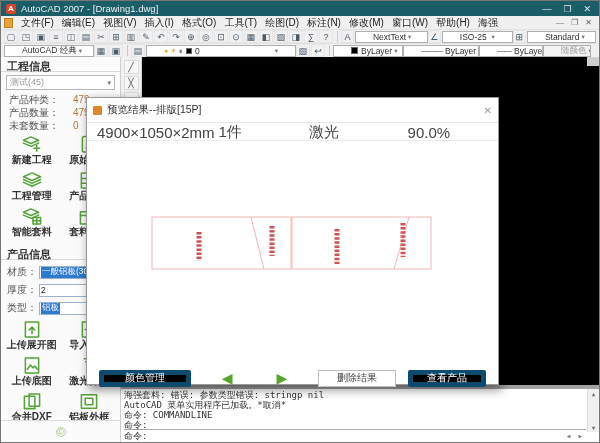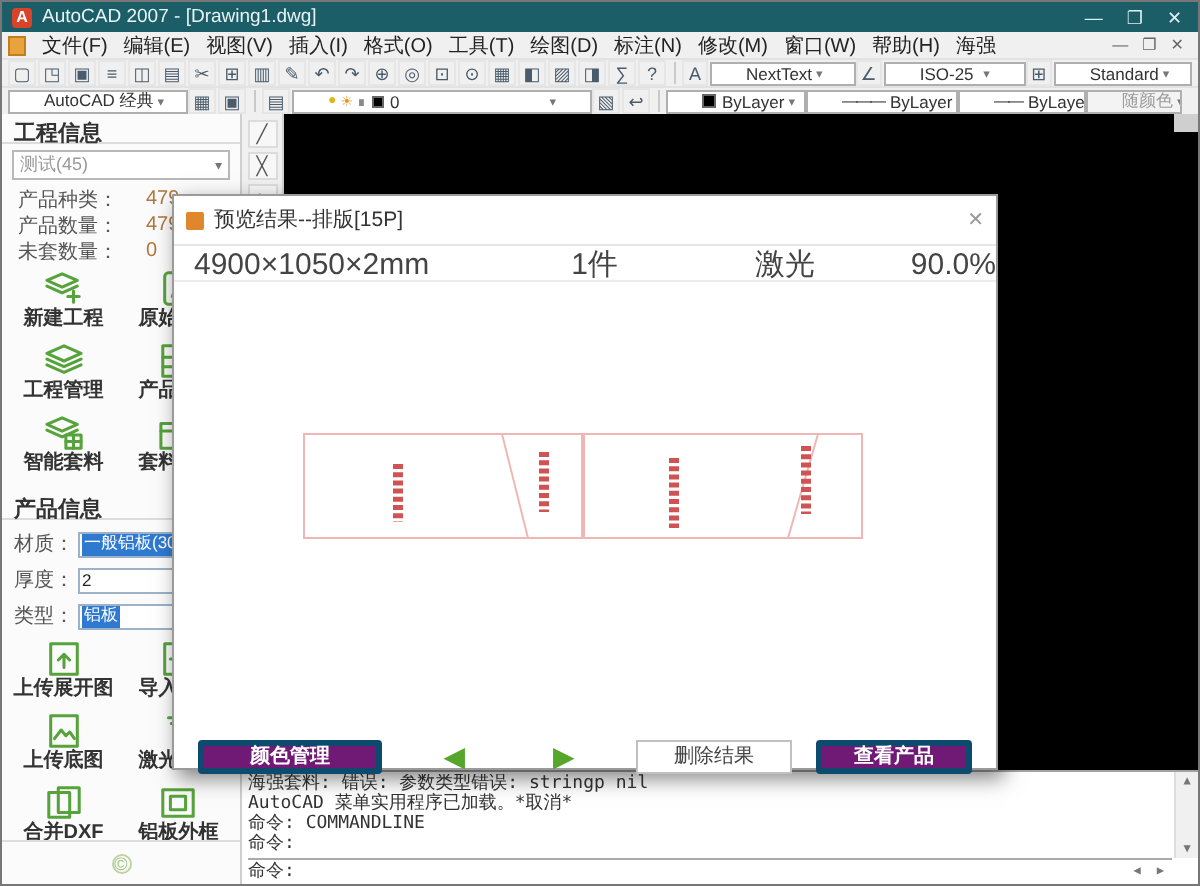--- a/index.html
+++ b/index.html
@@ -66,48 +66,48 @@
   .drawstrip { position:absolute; left:0; top:0; width:21px; bottom:57px; background:#f0f0f0;
                border-right:1px solid #d2d2d2; display:flex; flex-direction:column; align-items:center;
                padding-top:3px; gap:2px; }
   .dbtn { width:15px; height:14px; font-size:9px; color:#555; display:flex; align-items:center;
           justify-content:center; border:1px solid #dcdcdc; background:#f7f7f7; }
   .canvas { position:absolute; left:21px; top:0; right:0; bottom:57px; background:#000; }
   .canvas-corner { position:absolute; top:0; right:0; width:12px; height:9px; background:#cfcfcf; }
 
   
   .cmdwin { position:absolute; left:0; right:0; bottom:0; height:57px; background:#fff;
-            border-top:1px solid #a3a3a3; font-family:"DejaVu Sans Mono",monospace; font-size:9px; color:#333; }
+            border-top:4px solid #a3a3a3; font-family:"DejaVu Sans Mono",monospace; font-size:9px; color:#333; }
   .cmd-history { position:absolute; left:3px; top:1px; right:13px; height:41px; overflow:hidden; }
   .cmd-line { line-height:10px; white-space:nowrap; }
   .cmd-vscroll { position:absolute; right:0; top:0; width:12px; height:43px; background:#f0f0f0;
                  border-left:1px solid #ddd; display:flex; flex-direction:column; justify-content:space-between;
                  align-items:center; font-size:6px; color:#777; padding:1px 0; }
   .cmd-prompt { position:absolute; left:3px; right:13px; bottom:0; height:13px; border-top:1px solid #aaa;
                 line-height:12px; display:flex; align-items:center; }
   .cmd-hscroll { margin-left:auto; font-size:6px; color:#777; display:flex; gap:8px; padding-right:4px; }
 
   
   .dialog { position:absolute; left:85px; top:96px; width:413px; height:288px; background:#fff;
             border:1px solid #9a9a9a; box-shadow:3px 4px 10px rgba(0,0,0,.5); z-index:50; }
   .dlg-title { height:17px; display:flex; align-items:center; padding:12px 6px;
                border-bottom:1px solid #e6e6e6; font-size:10.5px; color:#333; }
   .dlg-icon { width:9px; height:9px; background:#e0862d; margin-right:5px; border-radius:1px; flex:none; }
   .dlg-close { margin-left:auto; color:#999; font-size:10px; cursor:pointer; }
   .dlg-info { height:18px; display:grid; grid-template-columns:32% 22% 24% 22%; align-items:center;
               border-bottom:1px solid #ececec; font-size:15px; color:#444; }
   .dlg-info .c0 { padding-left:10px; }
-  .dlg-info .cc { text-align:right; }
+  .dlg-info .cc { text-align:left; }
   .dlg-body { position:relative; height:253px; }
   .preview-svg { position:absolute; left:64px; top:74px; }
   .dlg-footer { position:absolute; left:0; right:0; bottom:7px; height:18px; display:flex;
                 align-items:center; padding:0 12px; }
-  .btn-green { background:#701a75; color:#fff; font-size:10px; font-weight:bold; height:17px;
+  .btn-green { background:#000000; color:#fff; font-size:10px; font-weight:normal; height:17px;
                border-radius:2px; display:flex; align-items:center; justify-content:center;
-               border:3px solid #0c4a6e; cursor:pointer; white-space:nowrap; }
+               border:5px solid #0c4a6e; cursor:pointer; white-space:nowrap; }
   .btn-white { background:#fff; border:1px solid #c0c0c0; color:#444; width:78px; font-size:10px;
                height:17px; display:flex; align-items:center; justify-content:center; cursor:pointer; }
   .w92 { width:92px; } .w78 { width:78px; }
   .nav-arrow { color:#55a62b; font-size:14px; line-height:14px; cursor:pointer; }
   .fgrow { flex:1; }
   .gap12 { width:12px; } .gap44 { width:44px; }
 </style>
 </head>
 <body>
 

